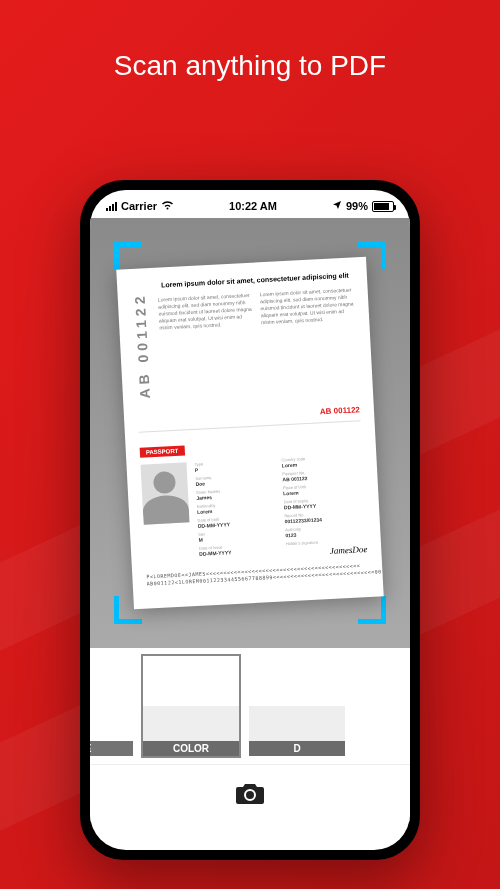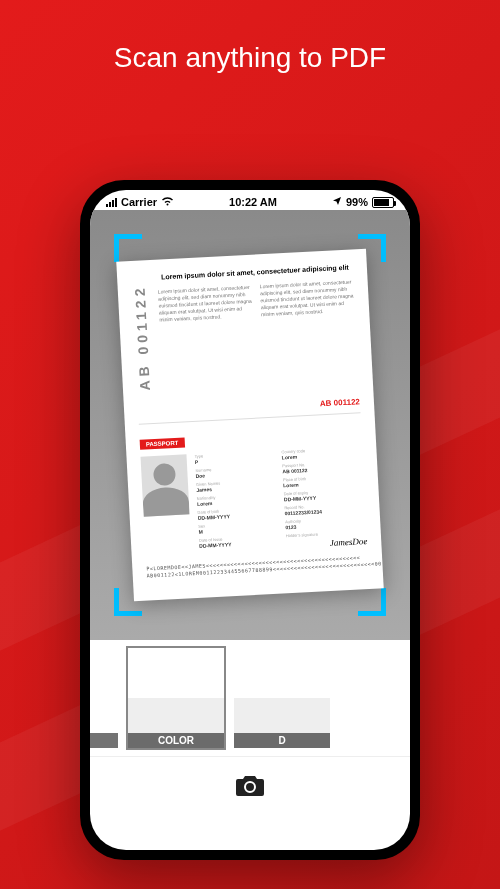--- a/index.html
+++ b/index.html
@@ -3,24 +3,24 @@
 <meta charset="utf-8">
 <style>
 * { margin: 0; padding: 0; box-sizing: border-box; }
 body { font-family: -apple-system, BlinkMacSystemFont, sans-serif; width: 500px; height: 889px; overflow: hidden; background: #e31b1b; position: relative; }
 .bg { position: absolute; inset: 0; background: linear-gradient(135deg, #e31b1b 0%, #c41616 100%); }
 .bg::before, .bg::after { content: ''; position: absolute; width: 200%; height: 80px; background: rgba(255,255,255,0.05); transform: rotate(-25deg); }
 .bg::before { top: 380px; left: -100px; }
 .bg::after { top: 560px; left: -100px; }
 .hero { position: relative; text-align: center; padding-top: 40px; color: #fff; }
 .hero h1 { font-size: 36px; font-weight: 700; }
-.hero h2 { font-size: 28px; font-weight: 500; margin-top: 2px; }
+.hero h2 { font-size: 28px; font-weight: 500; margin-top: 10px; }
 .phone { position: absolute; left: 50%; transform: translateX(-50%); top: 180px; width: 340px; height: 680px; background: #000; border-radius: 44px; padding: 10px; box-shadow: 0 20px 60px rgba(0,0,0,0.4); }
 .phone-screen { width: 100%; height: 100%; background: #fff; border-radius: 36px; overflow: hidden; position: relative; }
-.status-bar { height: 20px; display: flex; align-items: center; justify-content: space-between; padding: 4px 16px 0; font-size: 11px; font-weight: 600; }
+.status-bar { height: 28px; display: flex; align-items: center; justify-content: space-between; padding: 4px 16px 0; font-size: 11px; font-weight: 600; }
 .status-left, .status-right { display: flex; align-items: center; gap: 4px; }
 .scan-area { position: relative; height: 430px; background: linear-gradient(180deg, #8a8a8a 0%, #aaa 100%); margin: 0; }
 .corner { position: absolute; width: 28px; height: 28px; border: 5px solid #00bfff; }
 .corner.tl { top: 24px; left: 24px; border-right: none; border-bottom: none; }
 .corner.tr { top: 24px; right: 24px; border-left: none; border-bottom: none; }
 .corner.bl { bottom: 24px; left: 24px; border-right: none; border-top: none; }
 .corner.br { bottom: 24px; right: 24px; border-left: none; border-top: none; }
 .passport { position: absolute; left: 50%; top: 50%; transform: translate(-50%, -50%) rotate(-3deg); width: 250px; height: 340px; background: #fff; box-shadow: 0 4px 20px rgba(0,0,0,0.3); padding: 14px; }
 .pp-top { height: 150px; border-bottom: 1px solid #ddd; position: relative; padding-left: 26px; }
 .pp-side { position: absolute; left: 0; top: 10px; font-size: 14px; font-weight: 700; color: #888; letter-spacing: 4px; writing-mode: vertical-rl; transform: rotate(180deg); }
@@ -33,21 +33,21 @@
 .pp-grid { display: flex; gap: 8px; margin-top: 6px; }
 .pp-photo { width: 46px; height: 60px; background: #ddd; position: relative; overflow: hidden; }
 .pp-photo::before { content: ''; position: absolute; width: 22px; height: 22px; border-radius: 50%; background: #999; top: 8px; left: 12px; }
 .pp-photo::after { content: ''; position: absolute; width: 46px; height: 30px; border-radius: 50% 50% 0 0; background: #999; top: 32px; left: 0; }
 .pp-fields { flex: 1; display: flex; gap: 6px; }
 .pp-fcol { flex: 1; }
 .pp-lbl { font-size: 4px; color: #aaa; }
 .pp-val { font-size: 5px; font-weight: 700; color: #333; margin-bottom: 3px; }
 .pp-sig { font-family: cursive; font-size: 9px; font-style: italic; text-align: right; margin-top: 2px; }
 .pp-mrz { font-family: monospace; font-size: 5px; color: #555; margin-top: 8px; line-height: 1.4; letter-spacing: 0.5px; }
-.filters { height: 116px; background: #fff; display: flex; gap: 6px; padding: 6px 0; overflow: hidden; align-items: flex-end; }
+.filters { height: 116px; background: #fff; display: flex; gap: 6px; padding: 6px 15px; overflow: hidden; align-items: flex-end; }
 .filter { flex-shrink: 0; width: 100px; height: 104px; position: relative; border: 2px solid transparent; }
 .filter.sel { border-color: #888; }
 .filter-img { width: 100%; height: 100%; background: linear-gradient(#fff 50%, #eee 50%); position: relative; overflow: hidden; font-size: 3px; }
 .filter.grey .filter-img { filter: grayscale(1); }
 .filter.bw .filter-img { filter: grayscale(1) contrast(2); }
 .filter-lbl { position: absolute; bottom: 0; left: 0; right: 0; background: rgba(0,0,0,0.55); color: #fff; font-size: 10px; font-weight: 700; text-align: center; padding: 2px 0; }
 .cam-row { height: 58px; display: flex; align-items: center; justify-content: center; background: #fff; border-top: 1px solid #eee; }
 .cam-btn { width: 40px; height: 32px; display: flex; align-items: center; justify-content: center; }
 .signal { display: inline-flex; align-items: flex-end; gap: 1px; }
 .signal span { width: 2px; background: #000; }

